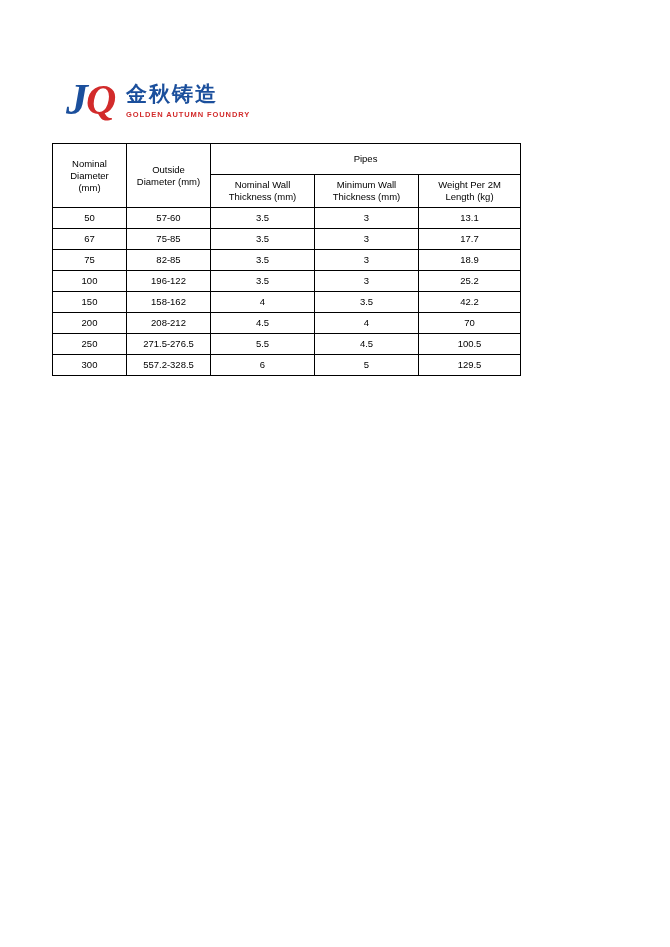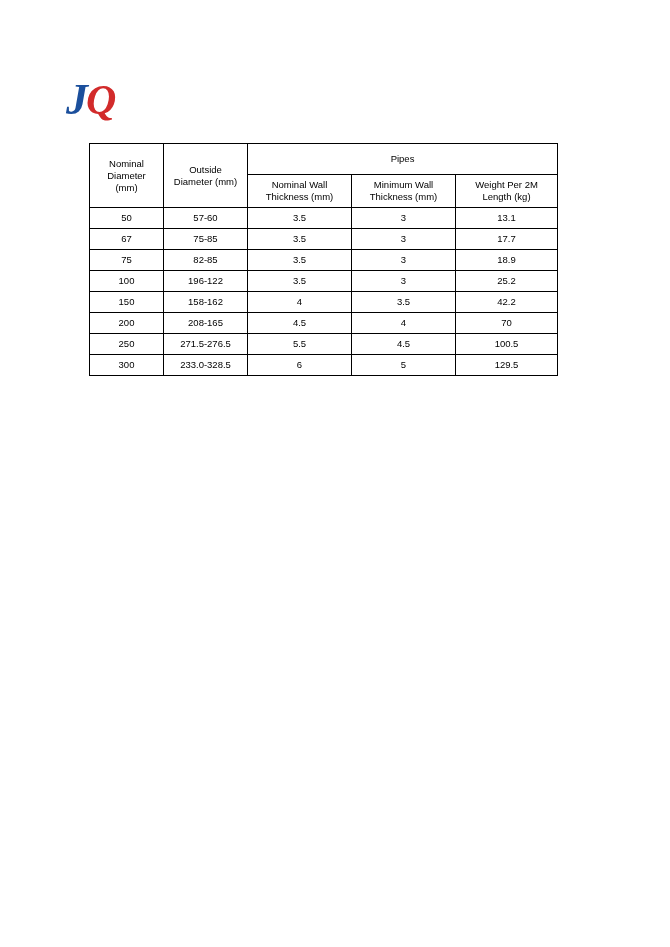--- a/index.html
+++ b/index.html
@@ -85,21 +85,20 @@
   .table-wrap {
     position: absolute;
     left: 52px;
     top: 143px;
     width: 468px;
   }
   table.spec {
     border-collapse: collapse;
     width: 468px;
     table-layout: fixed;
-    margin-left: 37px;
   }
   table.spec td, table.spec th {
     border: 1px solid #000000;
     font-size: 9.5px;
     font-family: "Liberation Sans", sans-serif;
     font-weight: normal;
     text-align: center;
     vertical-align: middle;
     padding: 2px 2px;
     line-height: 12px;
@@ -129,20 +128,24 @@
 </head>
 <body>
 
 <div class="page">
 
   <div class="logo-block">
     <div class="logo-mark">
       <span class="logo-j">J</span>
       <span class="logo-q">Q</span>
     </div>
+    <div class="logo-text">
+      <div class="logo-cn">金秋铸造</div>
+      <div class="logo-en">GOLDEN AUTUMN FOUNDRY</div>
+    </div>
   </div>
 
   <div class="table-wrap">
     <table class="spec">
       <colgroup>
         <col class="col-1">
         <col class="col-2">
         <col class="col-3">
         <col class="col-4">
         <col class="col-5">
@@ -206,35 +209,35 @@
         </tr>
         <tr>
           <td class="body-cell">150</td>
           <td class="body-cell">158-162</td>
           <td class="body-cell">4</td>
           <td class="body-cell">3.5</td>
           <td class="body-cell">42.2</td>
         </tr>
         <tr>
           <td class="body-cell">200</td>
-          <td class="body-cell">208-165</td>
+          <td class="body-cell">208-212</td>
           <td class="body-cell">4.5</td>
           <td class="body-cell">4</td>
           <td class="body-cell">70</td>
         </tr>
         <tr>
           <td class="body-cell">250</td>
           <td class="body-cell">271.5-276.5</td>
           <td class="body-cell">5.5</td>
           <td class="body-cell">4.5</td>
           <td class="body-cell">100.5</td>
         </tr>
         <tr>
           <td class="body-cell">300</td>
-          <td class="body-cell">233.0-328.5</td>
+          <td class="body-cell">557.2-328.5</td>
           <td class="body-cell">6</td>
           <td class="body-cell">5</td>
           <td class="body-cell">129.5</td>
         </tr>
       </tbody>
     </table>
   </div>
 
 </div>
 

